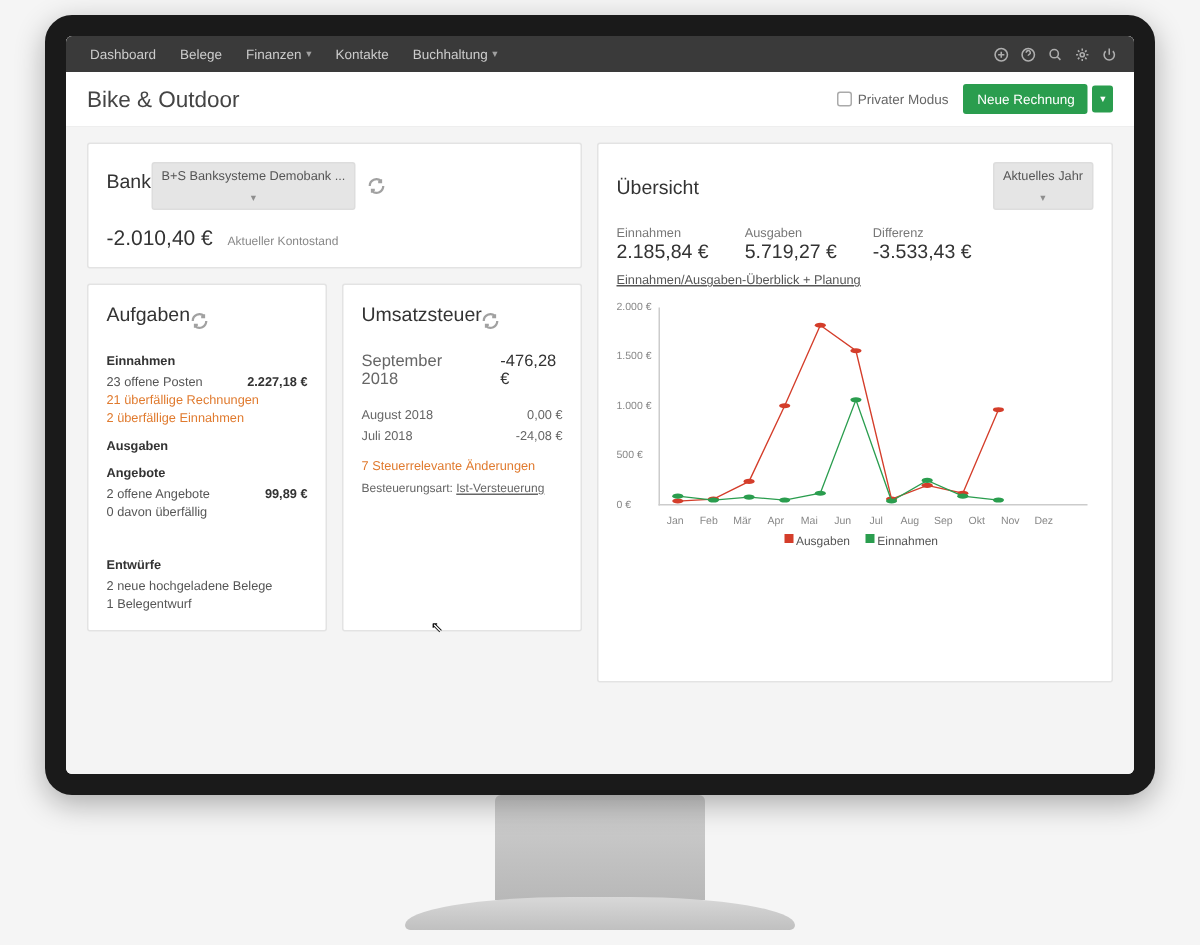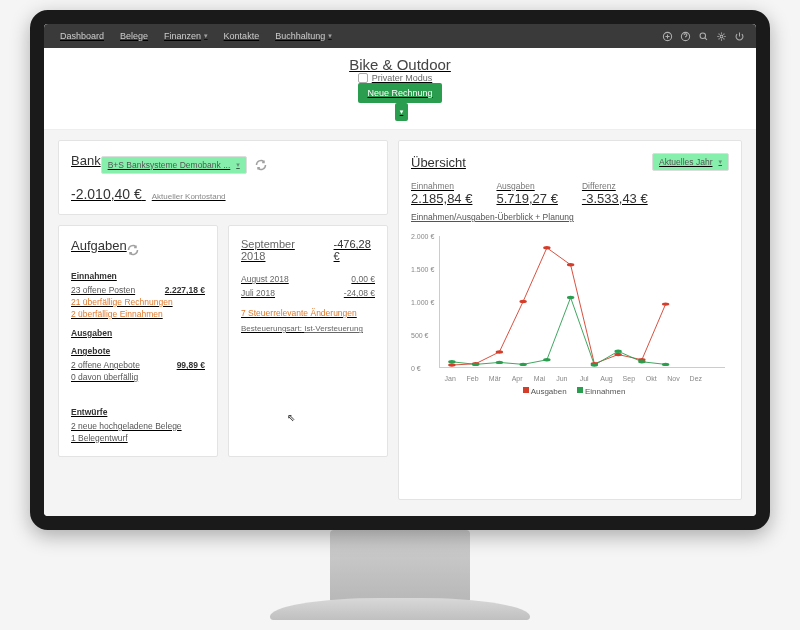--- a/index.html
+++ b/index.html
@@ -1,43 +1,43 @@
 <!DOCTYPE html>
 <html><head>
   <meta charset="utf-8">
   <style>
     * { box-sizing: border-box; margin: 0; padding: 0; font-family: -apple-system, BlinkMacSystemFont, "Segoe UI", Arial, sans-serif; }
     body { background: #f5f5f5; width: 800px; height: 630px; overflow: hidden; position: relative; }
-    .monitor-frame { position: absolute; top: 10px; left: 30px; right: 30px; bottom: 100px; border: 14px solid #1a1a1a; border-radius: 18px; background: #fff; overflow: hidden; box-shadow: 0 6px 20px rgba(0,0,0,0.3); text-decoration: underline; }
+    .monitor-frame { position: absolute; top: 10px; left: 30px; right: 30px; bottom: 100px; border: 14px solid #1a1a1a; border-radius: 18px; background: #fff; overflow: hidden; box-shadow: 0 6px 20px rgba(0,0,0,0.3); }
     .monitor-stand { position: absolute; bottom: 30px; left: 50%; transform: translateX(-50%); width: 140px; height: 70px; background: linear-gradient(#d0d0d0,#b8b8b8); border-radius: 4px 4px 0 0; }
     .monitor-base { position: absolute; bottom: 10px; left: 50%; transform: translateX(-50%); width: 260px; height: 22px; background: linear-gradient(#d8d8d8,#c0c0c0); border-radius: 50% 50% 4px 4px / 100% 100% 4px 4px; }
     .reflection { position: absolute; bottom: 100px; left: 60px; right: 60px; height: 100px; background: radial-gradient(ellipse at center, rgba(200,100,80,0.08) 0%, rgba(80,160,120,0.06) 40%, transparent 70%); border-radius: 50%; pointer-events: none; z-index: -1; }
 
     .screen { width: 100%; height: 100%; background: #f4f4f4; font-size: 9px; color: #333; overflow: hidden; }
     .navbar { background: #3a3a3a; height: 24px; display: flex; align-items: center; padding: 0 8px; color: #ccc; font-size: 9px; }
     .navbar .nav-item { padding: 0 8px; cursor: pointer; display: flex; align-items: center; gap: 3px; }
     .navbar .nav-item .chev { font-size: 7px; opacity: 0.7; }
     .navbar .spacer { flex: 1; }
     .navbar .icon-btn { width: 18px; height: 18px; display: flex; align-items: center; justify-content: center; cursor: pointer; opacity: 0.8; }
     .navbar svg { width: 11px; height: 11px; stroke: #ccc; fill: none; stroke-width: 1.5; }
 
-    .header-row { display: flex; align-items: center; padding: 8px 14px; background: #fff; border-bottom: 1px solid #eee; flex-direction: column; }
+    .header-row { display: flex; align-items: center; padding: 8px 14px; background: #fff; border-bottom: 1px solid #eee; }
     .page-title { font-size: 15px; font-weight: 400; color: #444; flex: 1; }
     .private-mode { display: flex; align-items: center; gap: 4px; font-size: 9px; color: #666; margin-right: 10px; }
     .private-mode .cb { width: 10px; height: 10px; border: 1px solid #aaa; border-radius: 2px; }
     .btn-primary { background: #2a9d4e; color: #fff; padding: 5px 9px; font-size: 9px; border-radius: 2px; cursor: pointer; font-weight: 500; display: flex; align-items: center; }
     .btn-dropdown { background: #2a9d4e; color: #fff; padding: 5px 5px; border-radius: 2px; margin-left: 3px; cursor: pointer; font-size: 7px; }
 
     .content { display: flex; gap: 10px; padding: 10px 14px; align-items: flex-start; }
     .left-col { display: flex; flex-direction: column; gap: 10px; width: 330px; }
     .right-col { flex: 1; }
     .card { background: #fff; border: 1px solid #e3e3e3; border-radius: 2px; padding: 12px 12px; }
     .card-title { font-size: 13px; font-weight: 400; color: #333; margin-bottom: 8px; }
     .card-head { display: flex; align-items: center; justify-content: flex-start; margin-bottom: 10px; }
-    .select { border: 1px solid #ddd; padding: 3px 6px; font-size: 8.5px; color: #555; border-radius: 2px; display: flex; align-items: center; gap: 6px; cursor: pointer; background: #86efac; }
+    .select { border: 1px solid #ddd; padding: 3px 6px; font-size: 8.5px; color: #555; border-radius: 2px; display: flex; align-items: center; gap: 6px; cursor: pointer; background: #e5e5e5; flex-direction: column; }
     .select .chev { font-size: 7px; opacity: 0.6; }
     .refresh-icon { width: 12px; height: 12px; cursor: pointer; opacity: 0.55; }
     .refresh-icon svg { width: 100%; height: 100%; stroke: #555; fill: none; stroke-width: 2; }
 
     .balance { font-size: 14px; color: #333; margin-top: 6px; }
     .balance-sub { font-size: 8px; color: #888; margin-left: 6px; }
 
     .two-col { display: flex; gap: 10px; }
     .two-col .card { flex: 1; }
 
@@ -204,20 +204,26 @@
                   <span class="val"></span>
                 </div>
                 <div class="line">
                   <span>1  Belegentwurf</span>
                   <span class="val"></span>
                 </div>
               </div>
      </div>
 
      <div class="card">
+       <div class="card-head">
+         <div class="card-title">Umsatzsteuer</div>
+         <div class="refresh-icon"><svg viewBox="0 0 16 16">
+                    <path d="M2 8a6 6 0 0110-4.5M14 8a6 6 0 01-10 4.5M12 2v2.5h-2.5M4 14v-2.5h2.5"></path>
+                  </svg></div>
+       </div>
        <div class="vat-row">
          <div class="vat-month">September 2018</div>
          <div class="vat-val">-476,28 €</div>
        </div>
        <div id="vat-rows" style="margin-top:10px;">
                 <div class="vat-small">
                   <span>August 2018</span>
                   <span>0,00 €</span>
                 </div>
                 <div class="vat-small">

